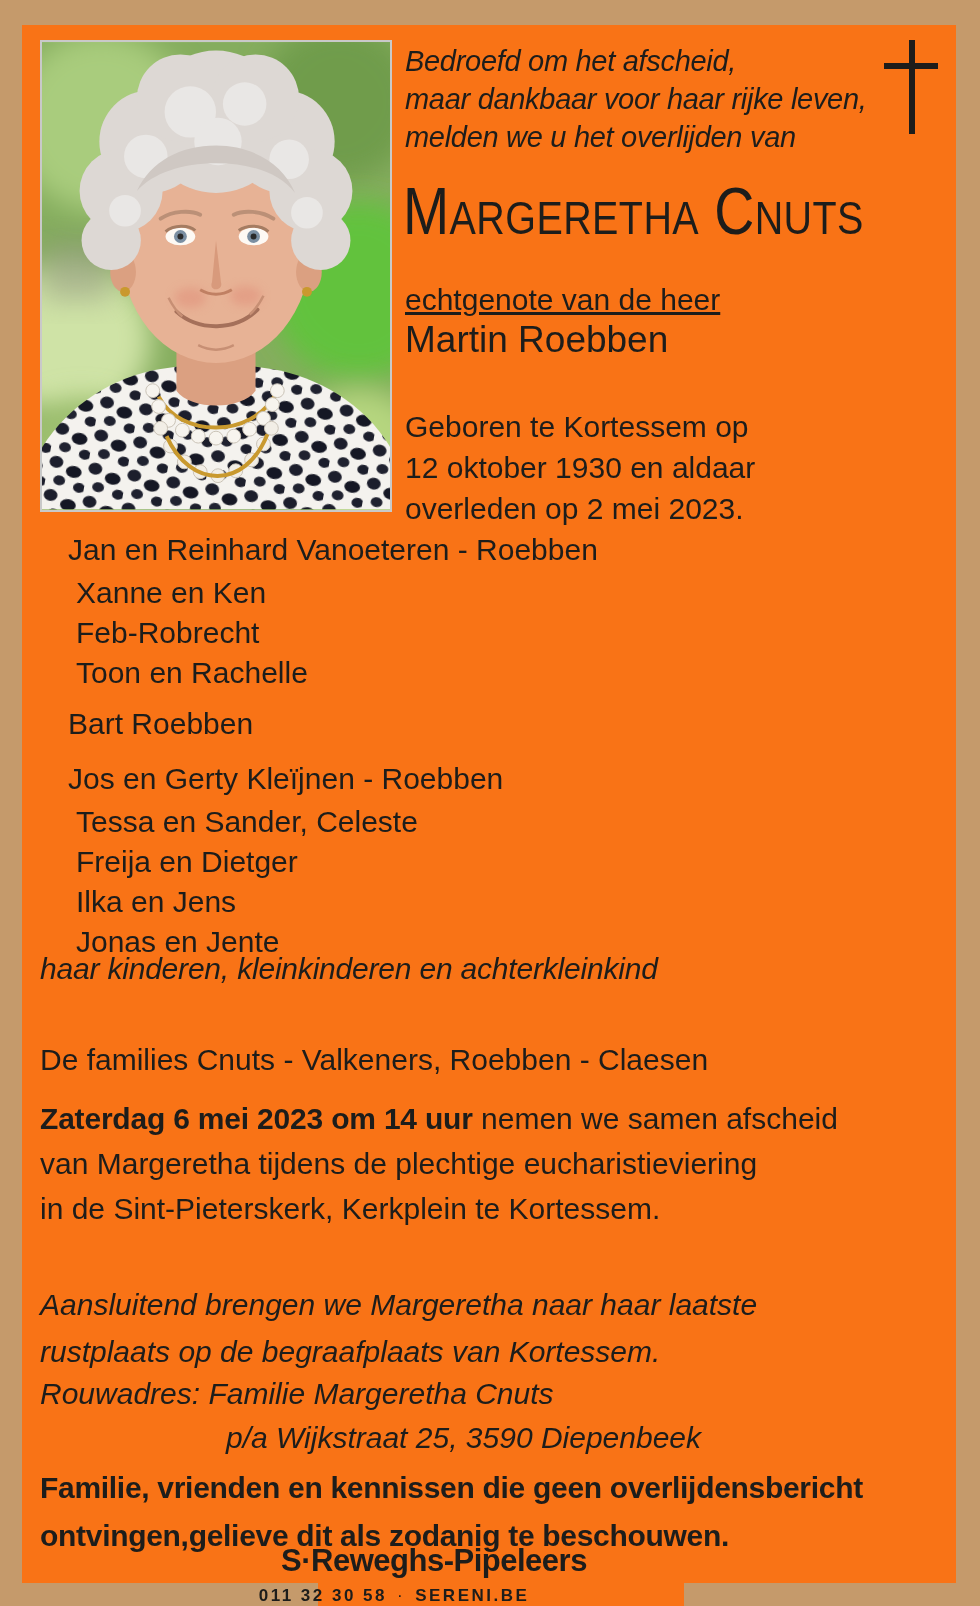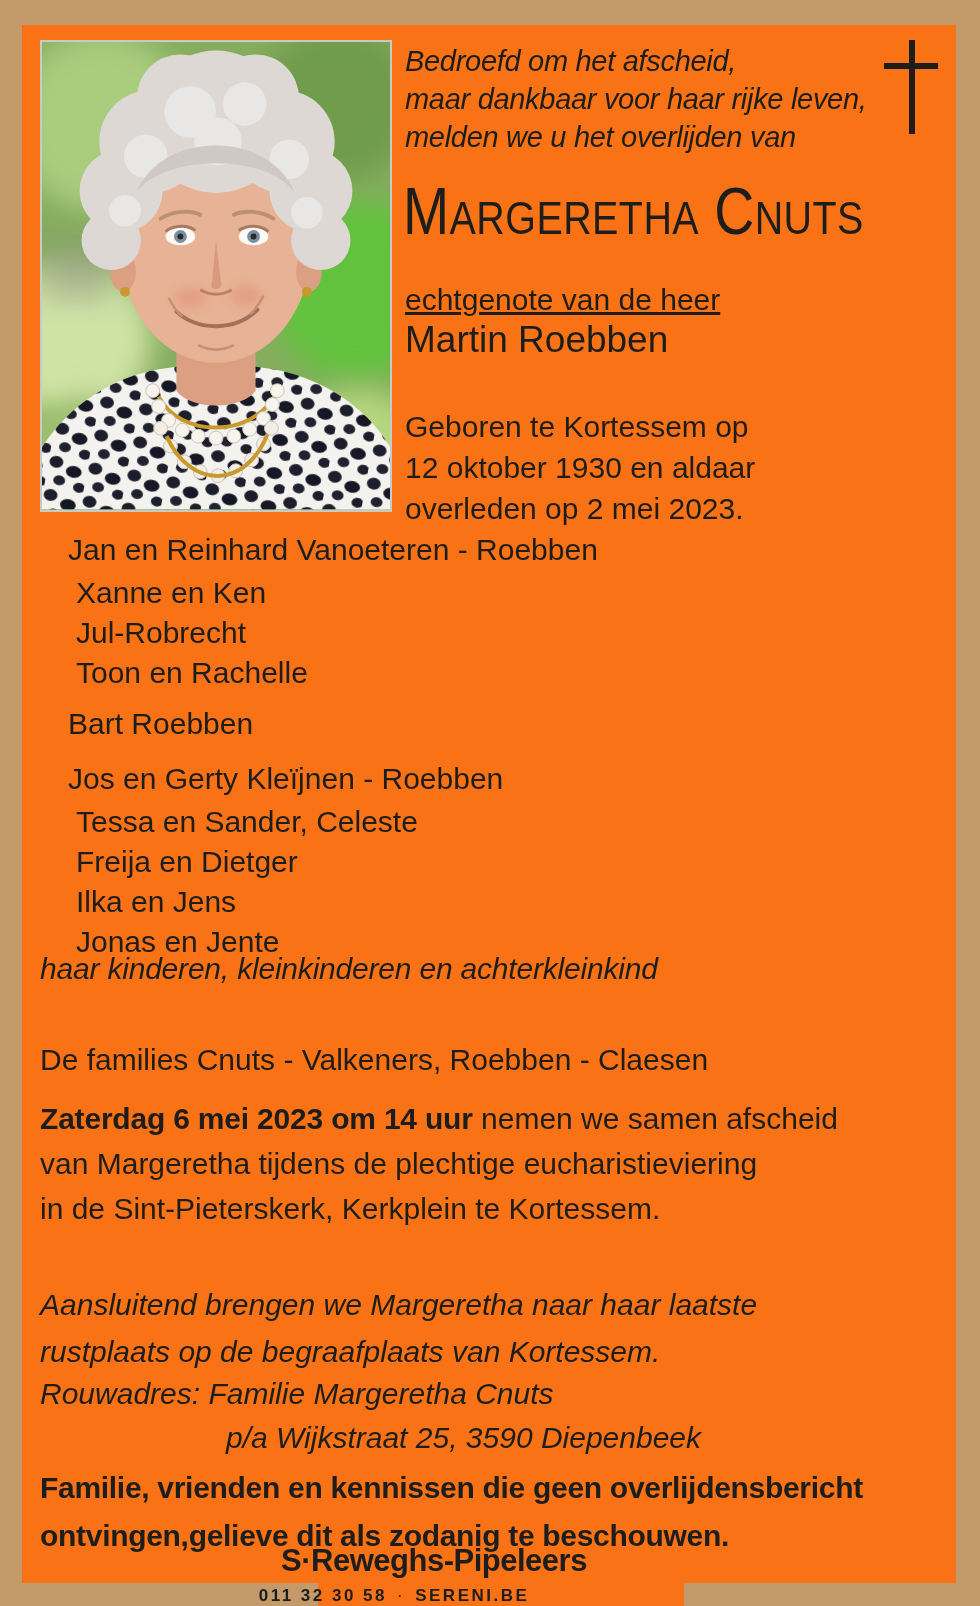--- a/index.html
+++ b/index.html
@@ -208,21 +208,21 @@
 
   <div class="borndied">
     <div>Geboren te Kortessem op</div>
     <div>12 oktober 1930 en aldaar</div>
     <div>overleden op 2 mei 2023.</div>
   </div>
 
   <div class="fam-head" style="top:533px">Jan en Reinhard Vanoeteren - Roebben</div>
   <div class="fam-kids" style="top:573px">
     <div>Xanne en Ken</div>
-    <div>Jul-Robrecht</div>
+    <div>Feb-Robrecht</div>
     <div>Toon en Rachelle</div>
   </div>
 
   <div class="fam-head" style="top:707px">Bart Roebben</div>
 
   <div class="fam-head" style="top:762px">Jos en Gerty Kleïjnen - Roebben</div>
   <div class="fam-kids" style="top:802px">
     <div>Tessa en Sander, Celeste</div>
     <div>Freija en Dietger</div>
     <div>Ilka en Jens</div>

